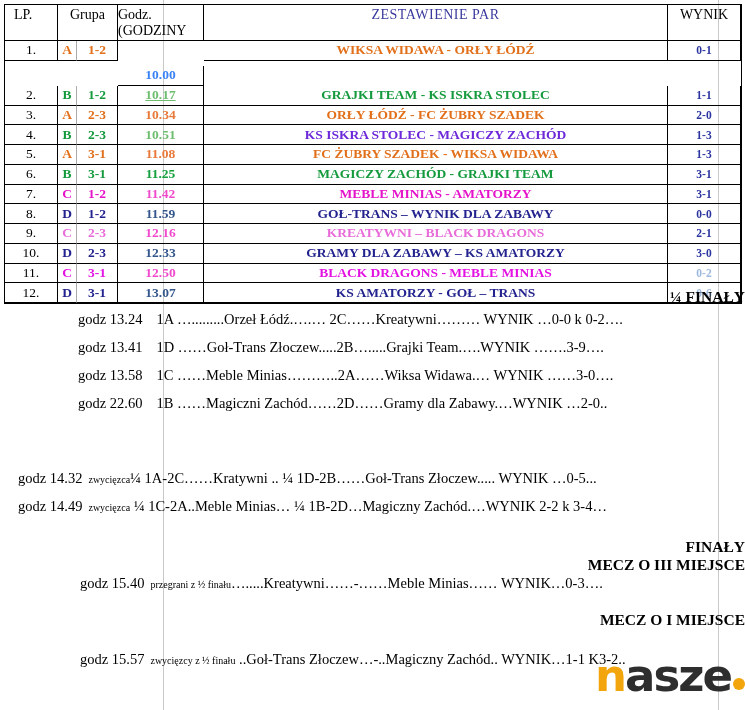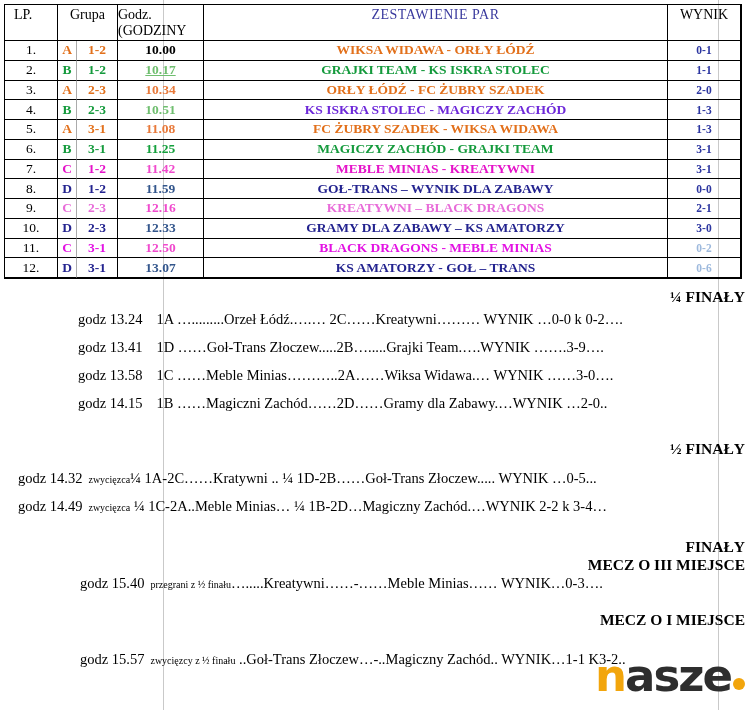--- a/index.html
+++ b/index.html
@@ -59,21 +59,21 @@
         <span>(GODZINY</span>
       </div>
       <div class="cell c-match hdr-zest" style="color: rgb(58, 58, 158);">ZESTAWIENIE PAR</div>
       <div class="cell c-res">WYNIK</div>
     </div>
 
     <div class="trow drow">
       <div class="cell c-lp">1.</div>
       <div class="cell c-gl bold" style="color: rgb(226, 112, 27);">A</div>
       <div class="cell c-gp bold" style="color: rgb(226, 112, 27);">1-2</div>
-      <div class="cell c-time bold" style="color: #000000;">10.00</div>
+      <div class="cell c-time bold" style="color: #3b82f6; margin-top: 25px;">10.00</div>
       <div class="cell c-match bold" style="color: rgb(226, 112, 27);">WIKSA WIDAWA -  ORŁY ŁÓDŹ</div>
       <div class="cell c-res" style="color: rgb(43, 53, 160);">0-1</div>
     </div>
     <div class="trow drow">
       <div class="cell c-lp">2.</div>
       <div class="cell c-gl bold" style="color: rgb(20, 154, 60);">B</div>
       <div class="cell c-gp bold" style="color: rgb(20, 154, 60);">1-2</div>
       <div class="cell c-time bold" style="color: rgb(111, 190, 111); text-decoration: underline;">10.17</div>
       <div class="cell c-match bold" style="color: rgb(20, 154, 60);">GRAJKI TEAM -  KS ISKRA STOLEC</div>
       <div class="cell c-res" style="color: rgb(43, 53, 160);">1-1</div>
@@ -108,21 +108,21 @@
       <div class="cell c-gp bold" style="color: rgb(20, 154, 60);">3-1</div>
       <div class="cell c-time bold" style="color: rgb(20, 160, 60);">11.25</div>
       <div class="cell c-match bold" style="color: rgb(20, 154, 60);">MAGICZY ZACHÓD -  GRAJKI TEAM</div>
       <div class="cell c-res" style="color: rgb(43, 53, 160);">3-1</div>
     </div>
     <div class="trow drow">
       <div class="cell c-lp">7.</div>
       <div class="cell c-gl bold" style="color: rgb(229, 19, 201);">C</div>
       <div class="cell c-gp bold" style="color: rgb(229, 19, 201);">1-2</div>
       <div class="cell c-time bold" style="color: rgb(240, 74, 205);">11.42</div>
-      <div class="cell c-match bold" style="color: rgb(229, 19, 201);">MEBLE MINIAS -  KREATYWNI</div>
+      <div class="cell c-match bold" style="color: rgb(229, 19, 201);">MEBLE MINIAS -  AMATORZY</div>
       <div class="cell c-res" style="color: rgb(43, 53, 160);">3-1</div>
     </div>
     <div class="trow drow">
       <div class="cell c-lp">8.</div>
       <div class="cell c-gl bold" style="color: rgb(35, 35, 143);">D</div>
       <div class="cell c-gp bold" style="color: rgb(35, 35, 143);">1-2</div>
       <div class="cell c-time bold" style="color: rgb(51, 86, 140);">11.59</div>
       <div class="cell c-match bold" style="color: rgb(35, 35, 143);">GOŁ-TRANS – WYNIK DLA ZABAWY</div>
       <div class="cell c-res" style="color: rgb(43, 53, 160);">0-0</div>
     </div>
@@ -164,24 +164,23 @@
   <div class="line" style="top:311px;left:78px">
     <span class="t">godz 13.24</span><span>1A ….........Orzeł Łódź.….… 2C……Kreatywni……… WYNIK …0-0 k 0-2….</span>
   </div>
   <div class="line" style="top:339px;left:78px">
     <span class="t">godz 13.41</span><span>1D ……Goł-Trans Złoczew.....2B….....Grajki Team.….WYNIK …….3-9….</span>
   </div>
   <div class="line" style="top:367px;left:78px">
     <span class="t">godz 13.58</span><span>1C ……Meble Minias………..2A……Wiksa Widawa.… WYNIK ……3-0….</span>
   </div>
   <div class="line" style="top:395px;left:78px">
-    <span class="t">godz 14.15</span><span>1B ……Magiczni Zachód……2D……Gramy dla Zabawy.…WYNIK …2-0..</span>
-  </div>
-
-  <div class="sec-head" style="top:440px">½ FINAŁY</div>
+    <span class="t">godz 22.60</span><span>1B ……Magiczni Zachód……2D……Gramy dla Zabawy.…WYNIK …2-0..</span>
+  </div>
+
   <div class="line" style="top:470px;left:18px">
     <span class="t2">godz 14.32</span><span class="small">zwycięzca</span><span>¼ 1A-2C……Kratywni .. ¼ 1D-2B……Goł-Trans Złoczew..... WYNIK …0-5...</span>
   </div>
   <div class="line" style="top:498px;left:18px">
     <span class="t2">godz 14.49</span><span class="small">zwycięzca</span> <span>¼ 1C-2A..Meble Minias… ¼ 1B-2D…Magiczny Zachód.…WYNIK 2-2 k 3-4…</span>
   </div>
 
   <div class="sec-head" style="top:556px">MECZ O III MIEJSCE</div>
   <div class="sec-head" style="top:538px">FINAŁY</div>
   <div class="line" style="top:575px;left:80px">

